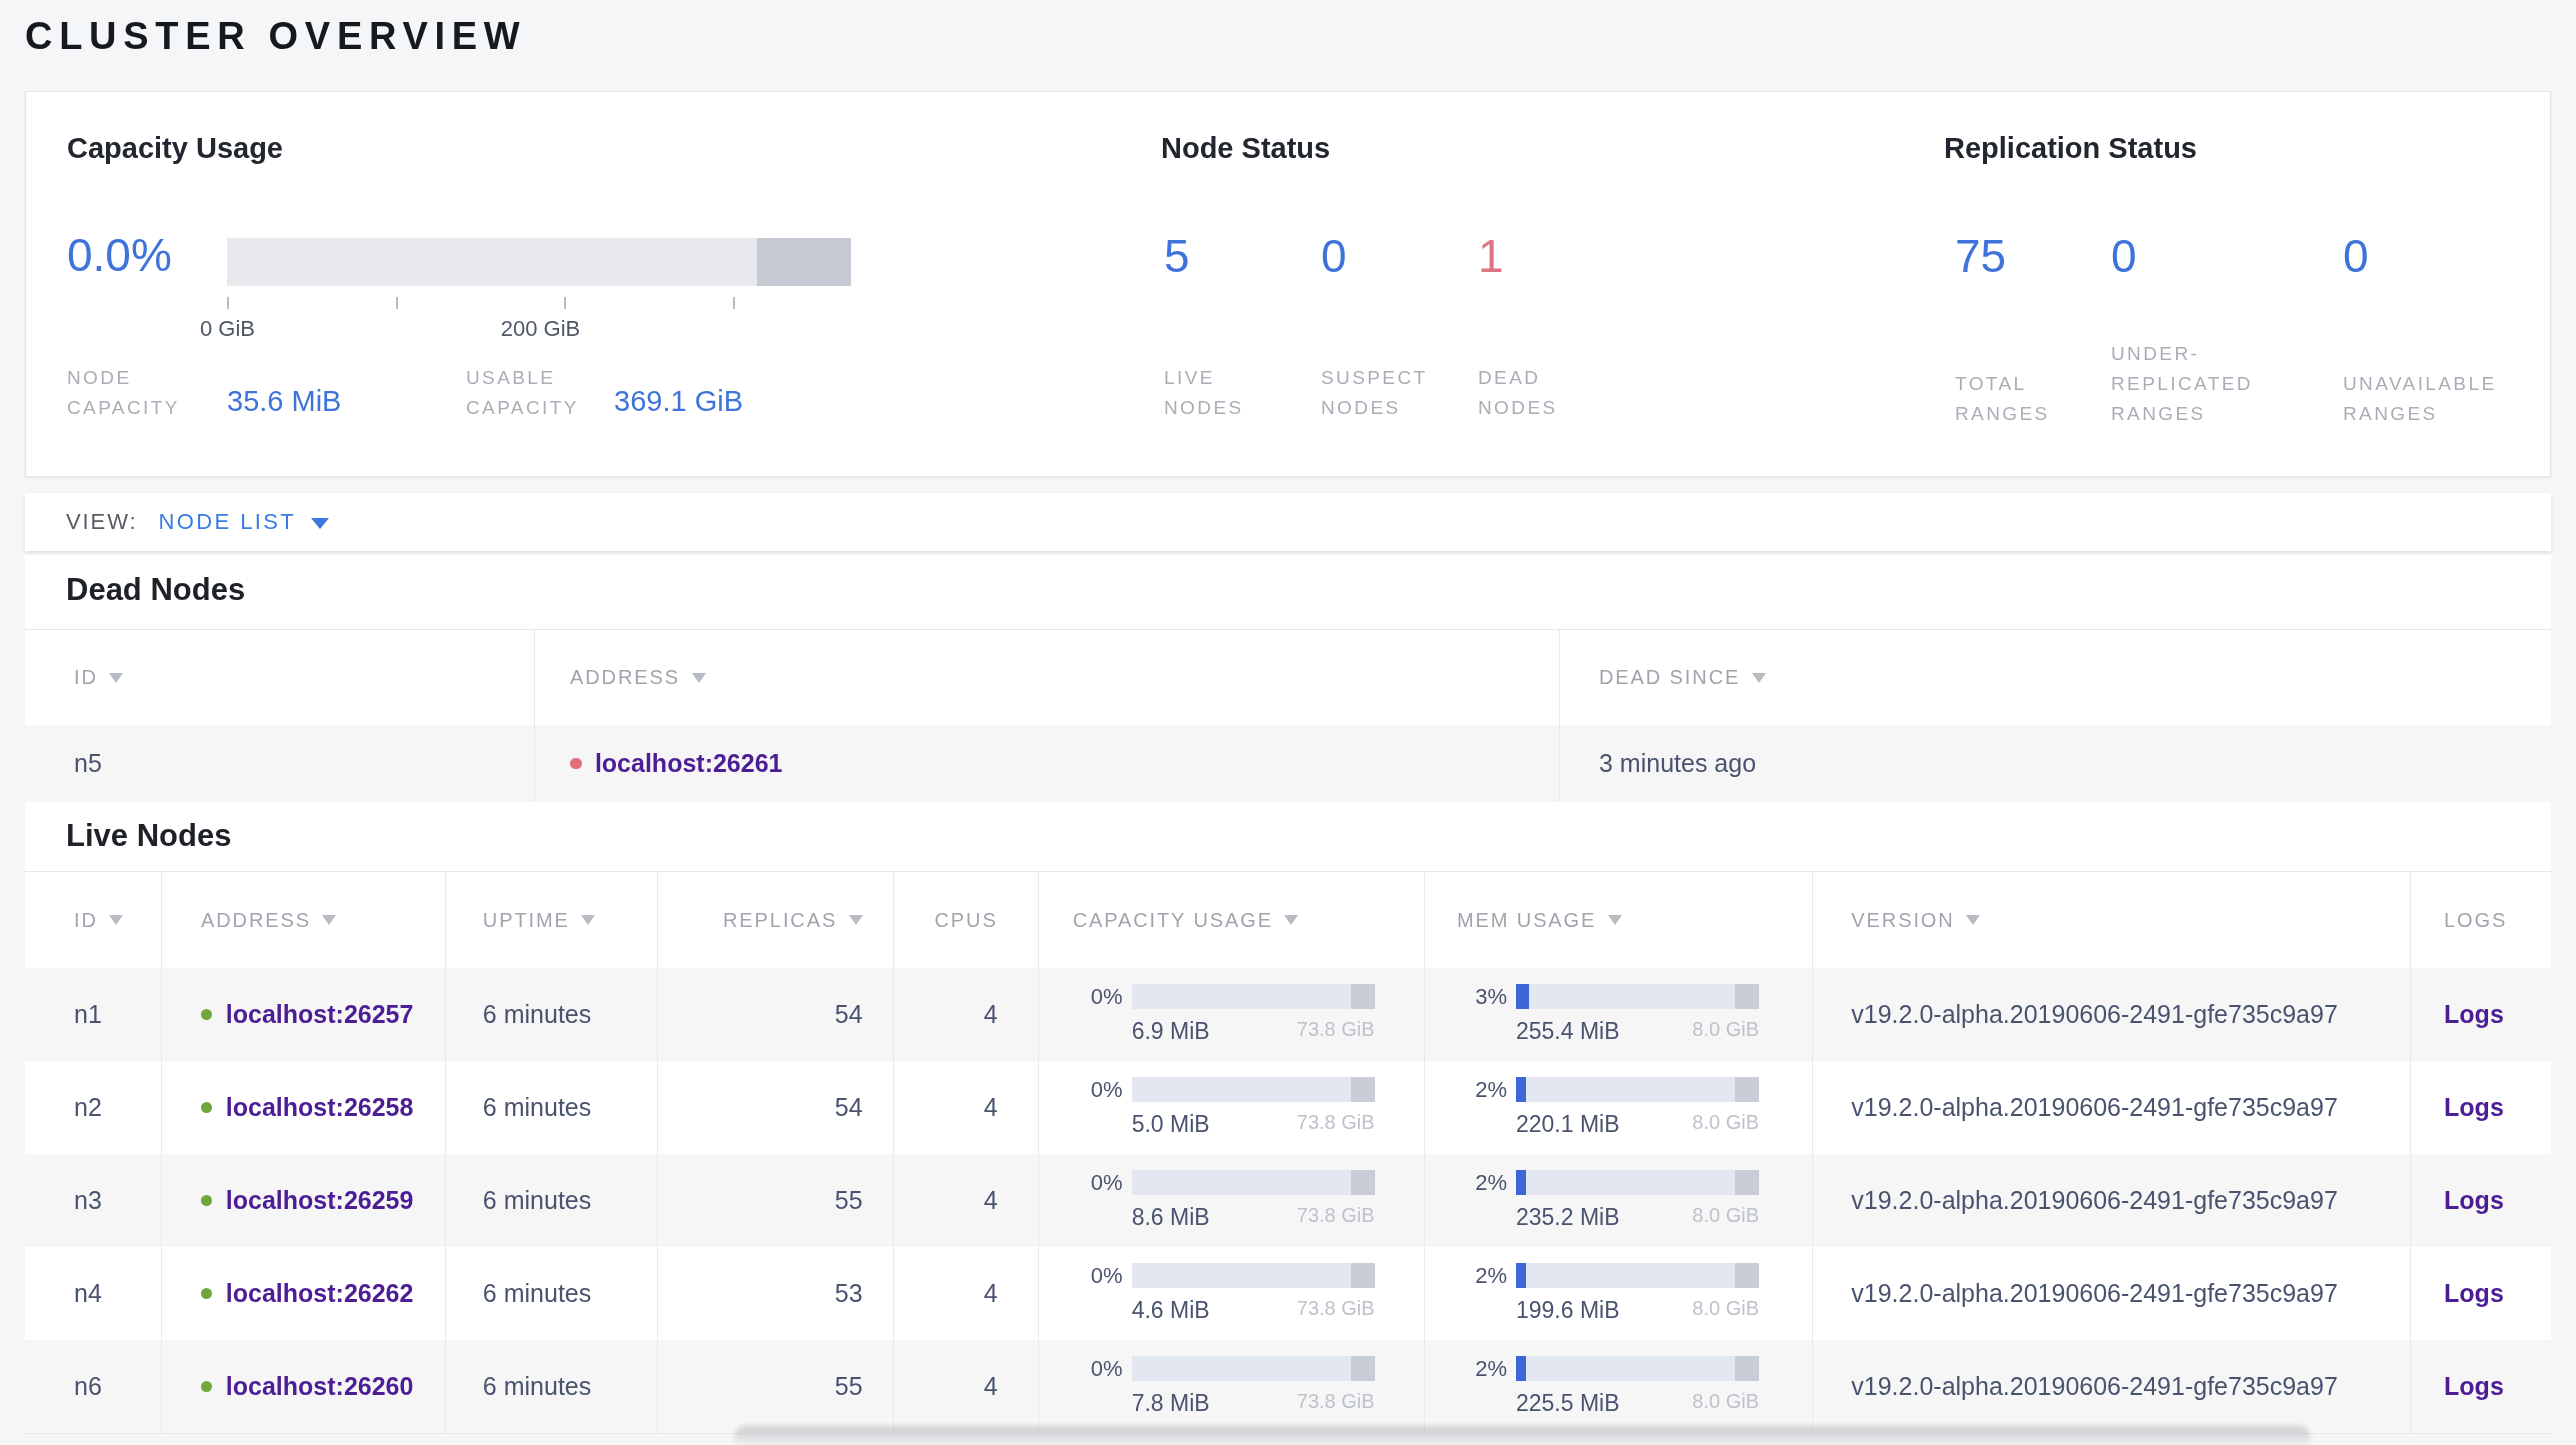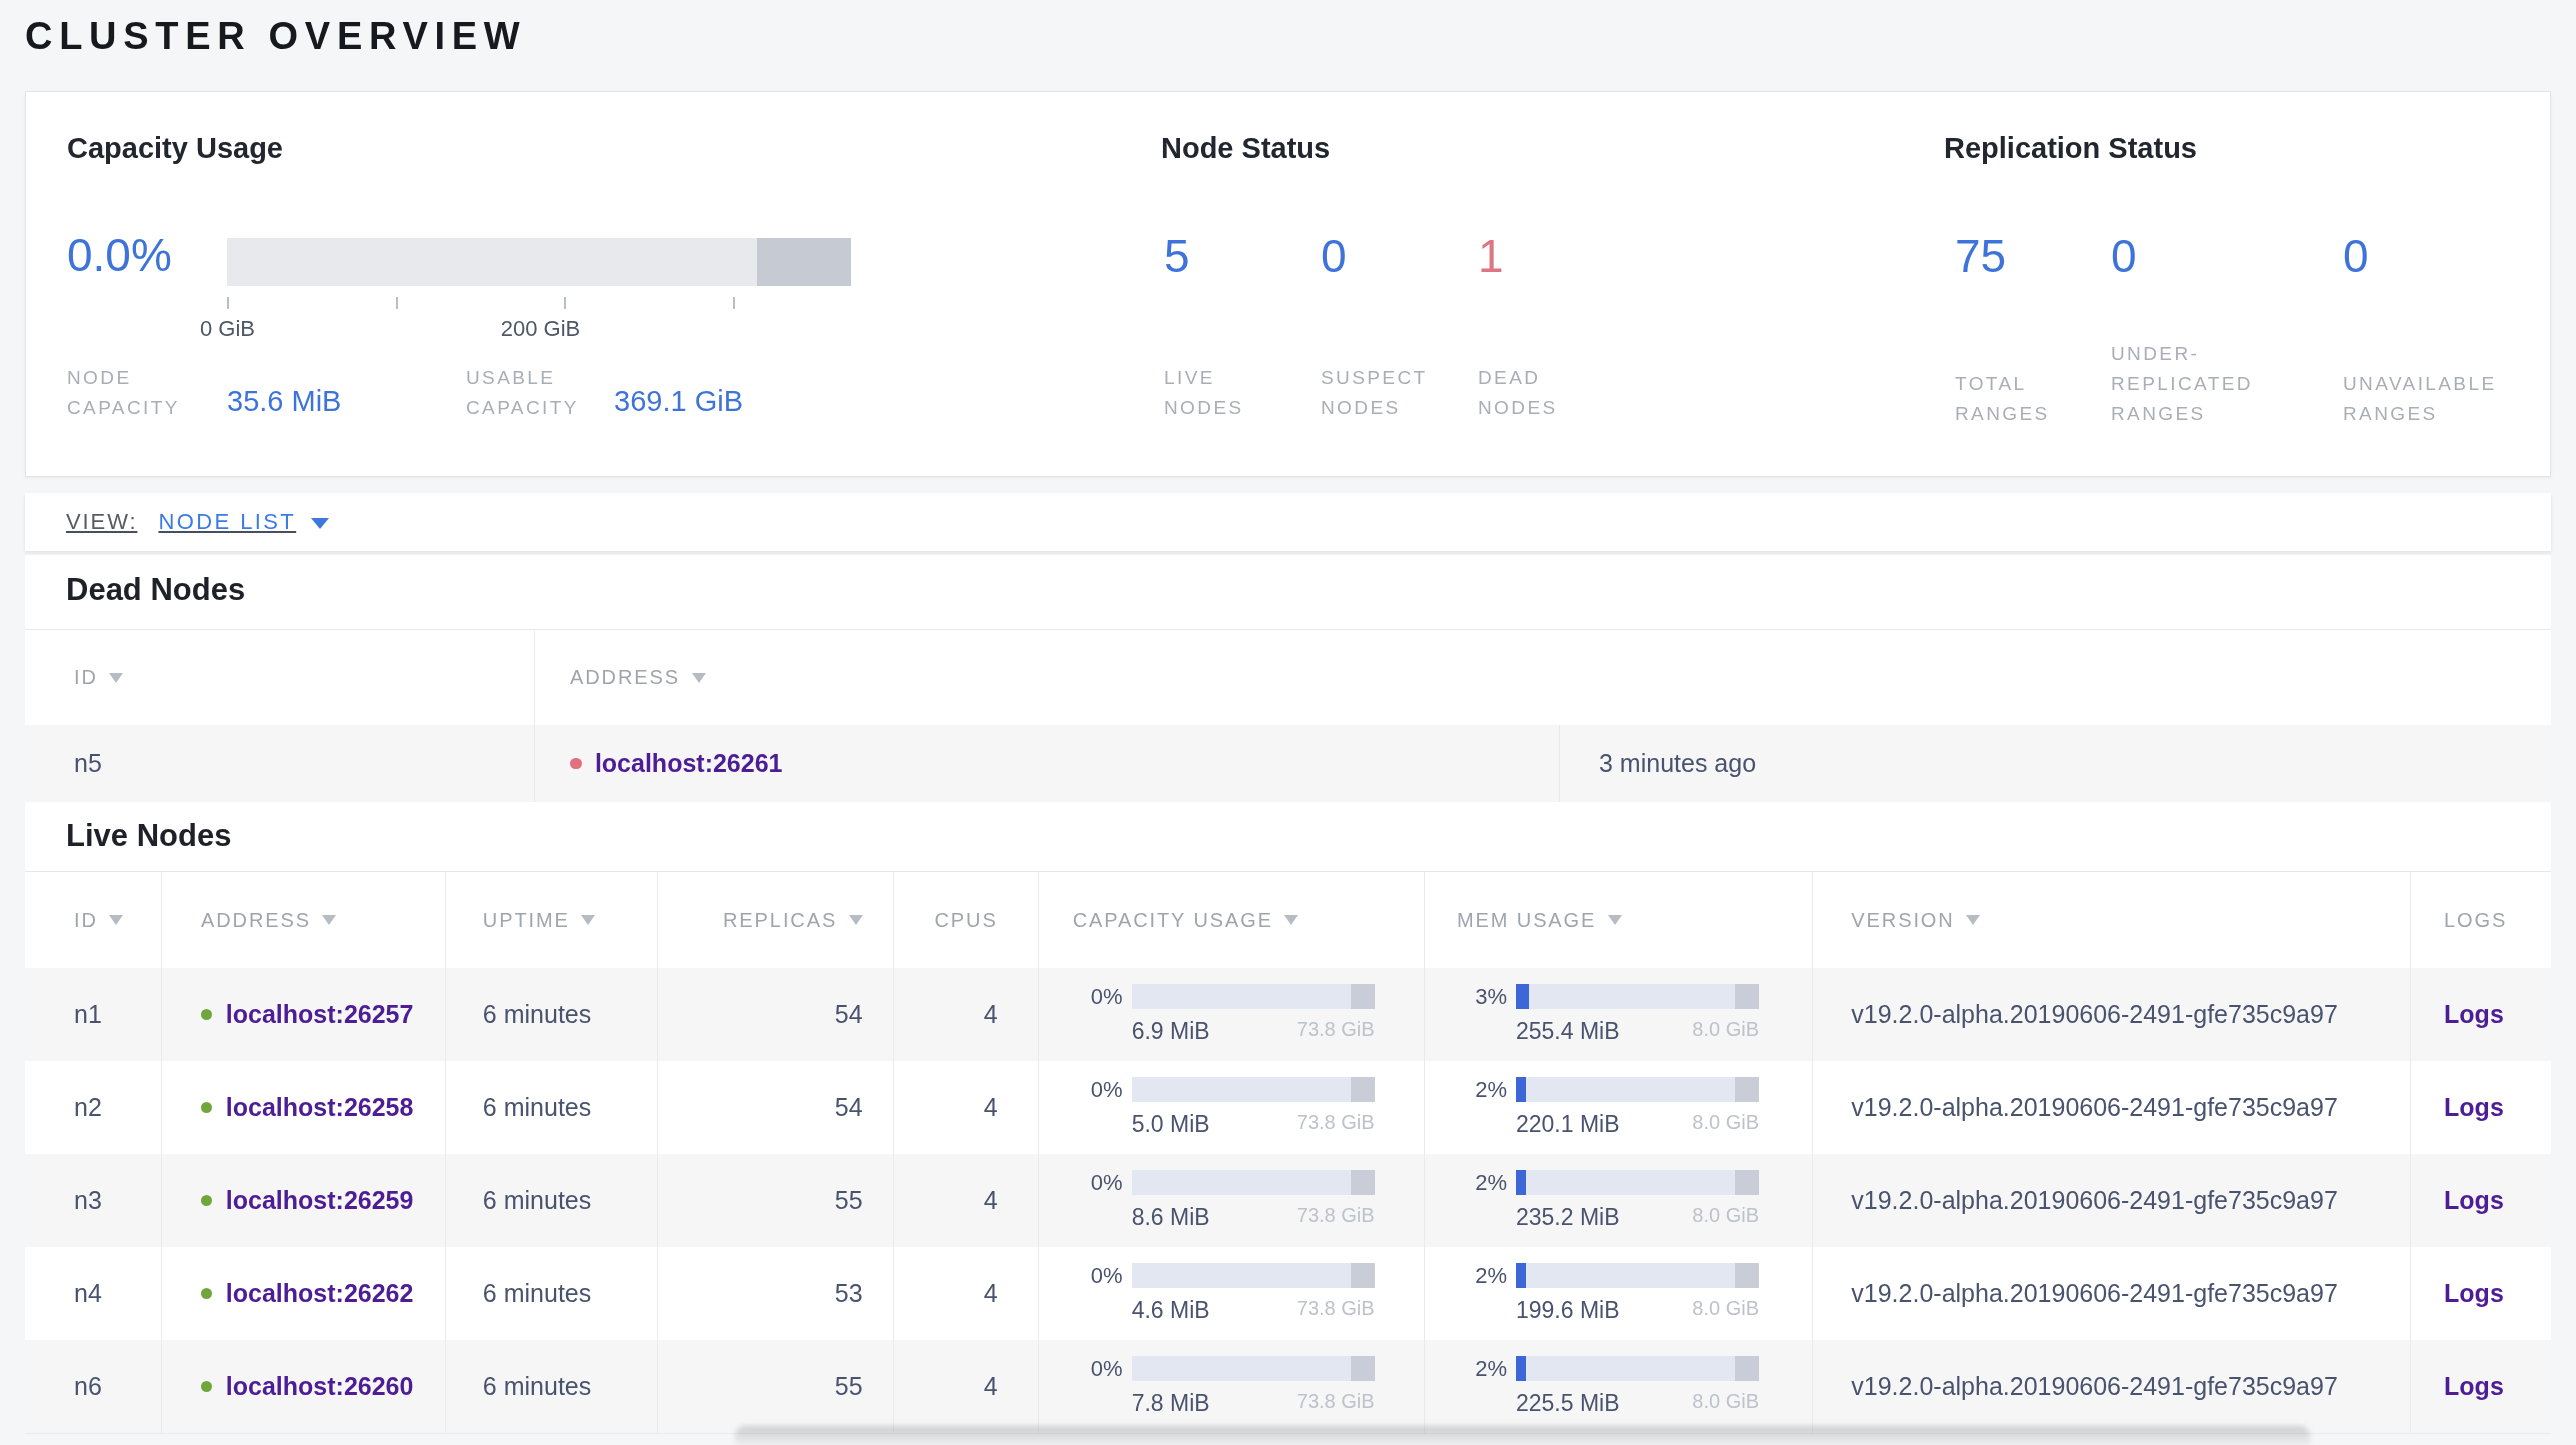--- a/index.html
+++ b/index.html
@@ -38,21 +38,21 @@
 
   
   .stat-cols { position:absolute; top:137px; display:flex; }
   .label-cols { position:absolute; top:271px; display:flex; }
   .label-cols.bottom { top:245px; height:92px; align-items:flex-end; }
 
   
   .viewbar {
     position:absolute; left:25px; top:493px; width:2526px; height:58px;
     background:#ffffff; box-shadow:0 1.9px 3.8px rgba(0,0,0,.09);
-    display:flex; align-items:center; padding-left:41px;text-decoration:underline;
+    display:flex; align-items:center; padding-left:41px;
   }
   .view-label { font-size:22px; letter-spacing:1.9px; color:#575c63; }
   .view-select { display:flex; align-items:center; margin-left:21px; cursor:pointer; }
   .view-value { font-size:22px; letter-spacing:2.4px; color:#3a7ce2; font-weight:500; }
   .caret-down {
     width:0; height:0; margin-left:15.3px; margin-top:2.9px;
     border-left:9.5px solid transparent; border-right:9.5px solid transparent;
     border-top:11.5px solid #3f78dd;
   }
 
@@ -192,20 +192,24 @@
     <div class="tbl dead-tbl">
       <div class="t-row head">
         <div class="t-cell dc-id">
           <span class="hdr-label">ID</span>
             <span class="sort-arrow"></span>
         </div>
         <div class="t-cell dc-addr">
           <span class="hdr-label">ADDRESS</span>
             <span class="sort-arrow"></span>
         </div>
+        <div class="t-cell dc-since">
+          <span class="hdr-label">DEAD SINCE</span>
+            <span class="sort-arrow"></span>
+        </div>
       </div>
       <div class="t-row body-row striped">
         <div class="t-cell dc-id">
             <span class="cell-text">n5</span>
           </div>
         <div class="t-cell dc-addr">
           <span class="dot red"></span>
           <span class="link">localhost:26261</span>
         </div>
         <div class="t-cell dc-since">

